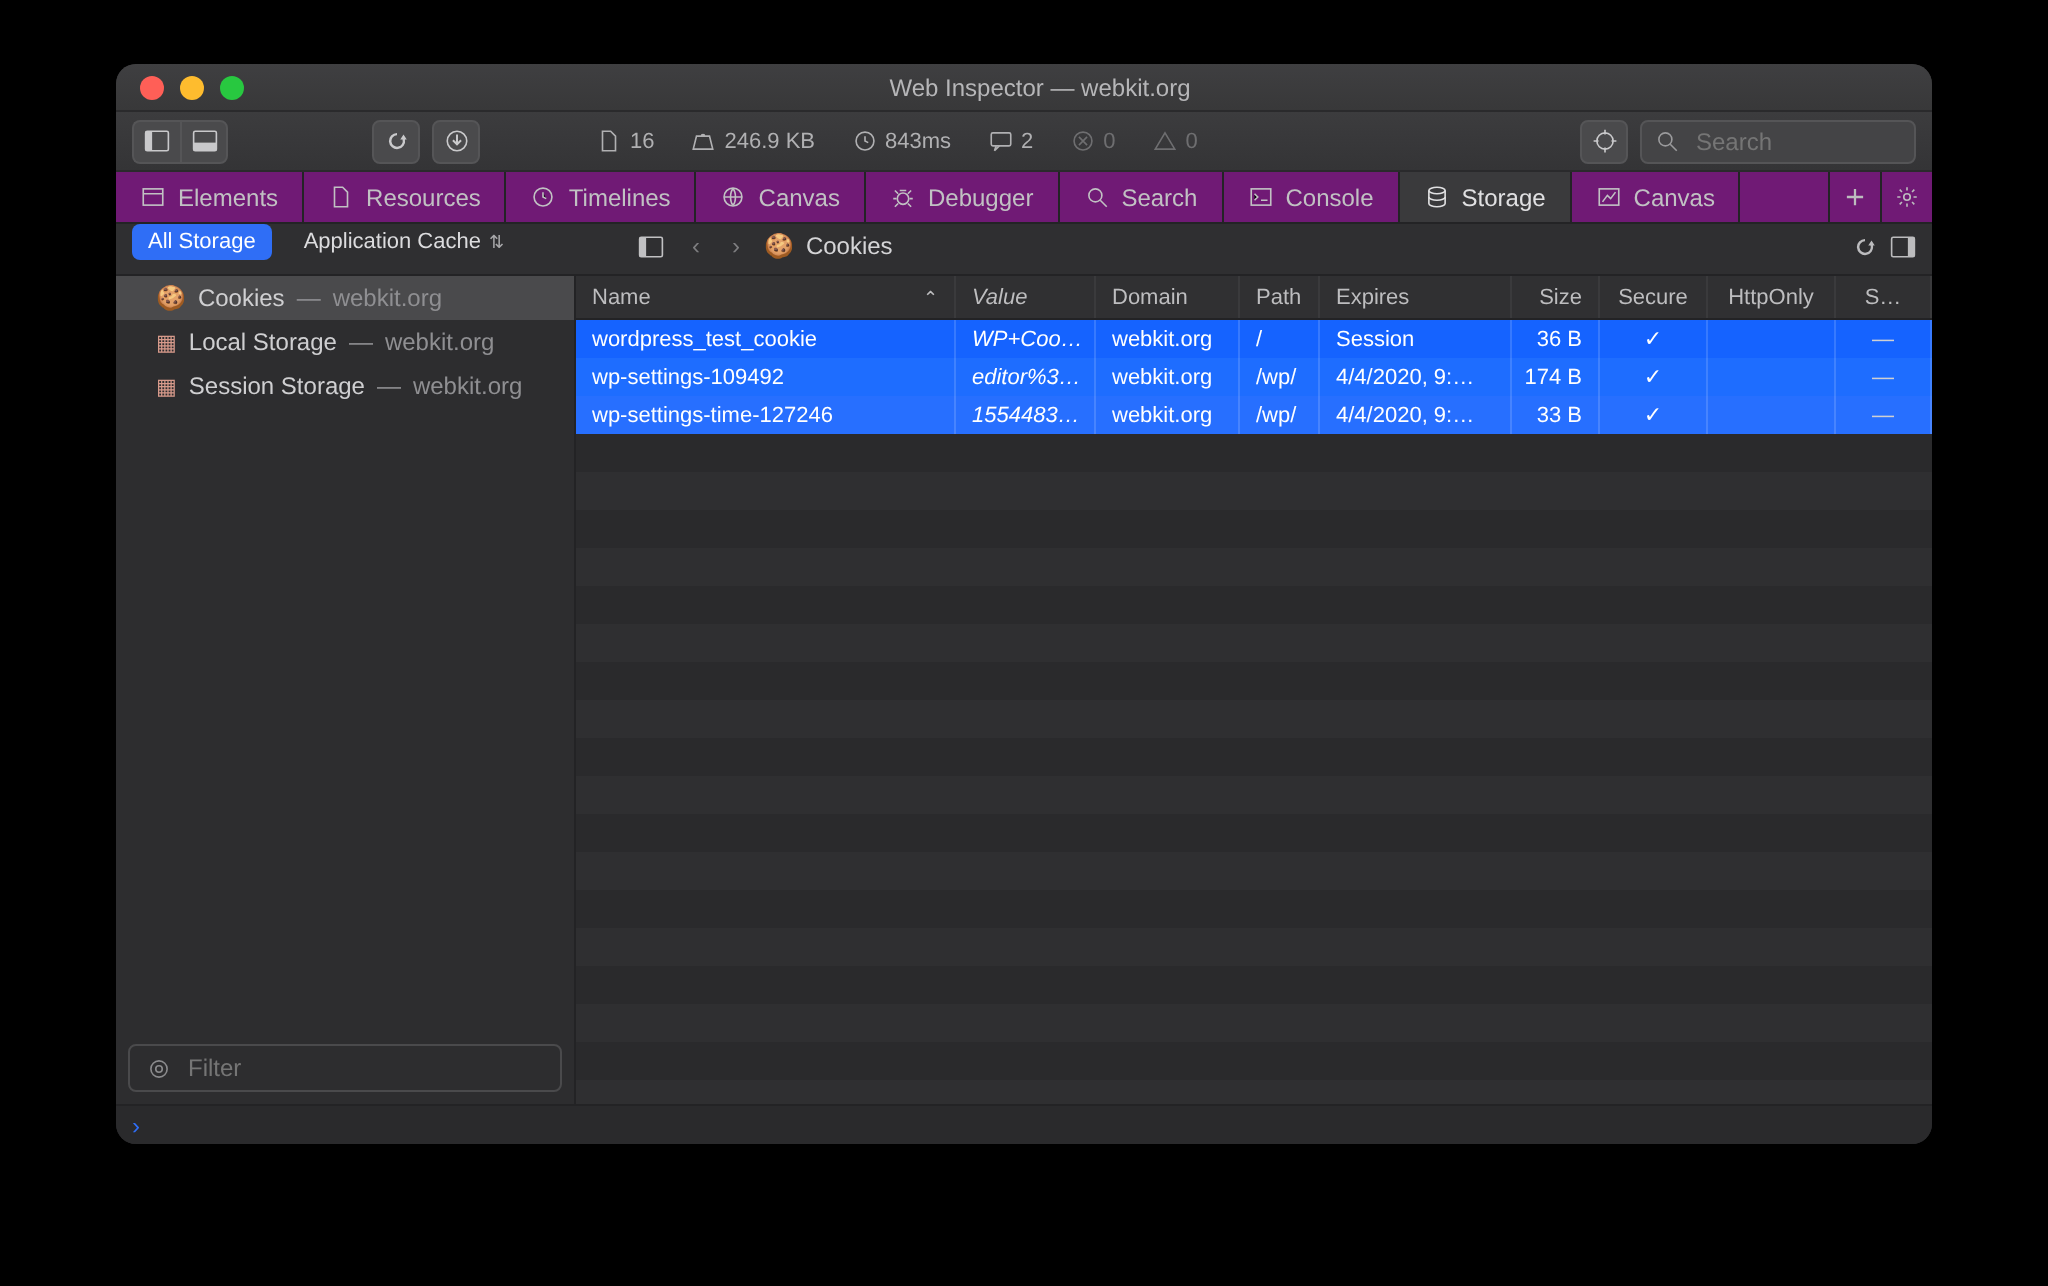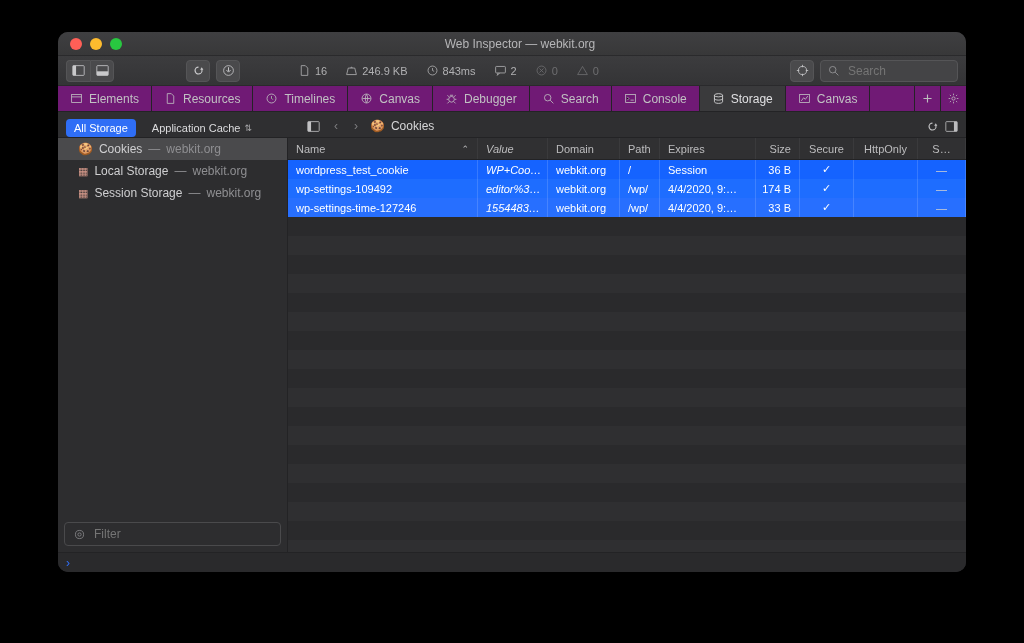--- a/index.html
+++ b/index.html
@@ -82,21 +82,21 @@
   }
   .tab {
     display:flex; align-items:center; gap:6px; padding:0 12px;
     border-right:1px solid #232325; color:#c1c1c3; font-size:12px;
   }
   .tab.active { background:#3a3a3c; color:#e0e0e2; }
   .tab-spacer { flex:1; }
   .tab-util { width:26px; display:flex; align-items:center; justify-content:center; border-left:1px solid #232325; color:#bcbcbe; }
   
   .scopebar {
-    height:26px; display:flex; align-items:flex-end; gap:8px; padding:0 8px;
+    height:26px; display:flex; align-items:flex-start; gap:20px; padding:0 8px;
     background:#2f2f31; border-bottom:1px solid #232325;
   }
   .scope-sidebar { width:230px; display:flex; align-items:center; gap:8px; }
   .scope-main { flex:1; display:flex; align-items:center; gap:8px; }
   .pill {
     display:inline-flex; align-items:center; justify-content:center;
     height:18px; padding:0 8px; border-radius:4px; font-size:11px;
     color:#dcdcde; background:#3d3d3f;
   }
   .pill.accent { background: var(--accent); color:#fff; }

